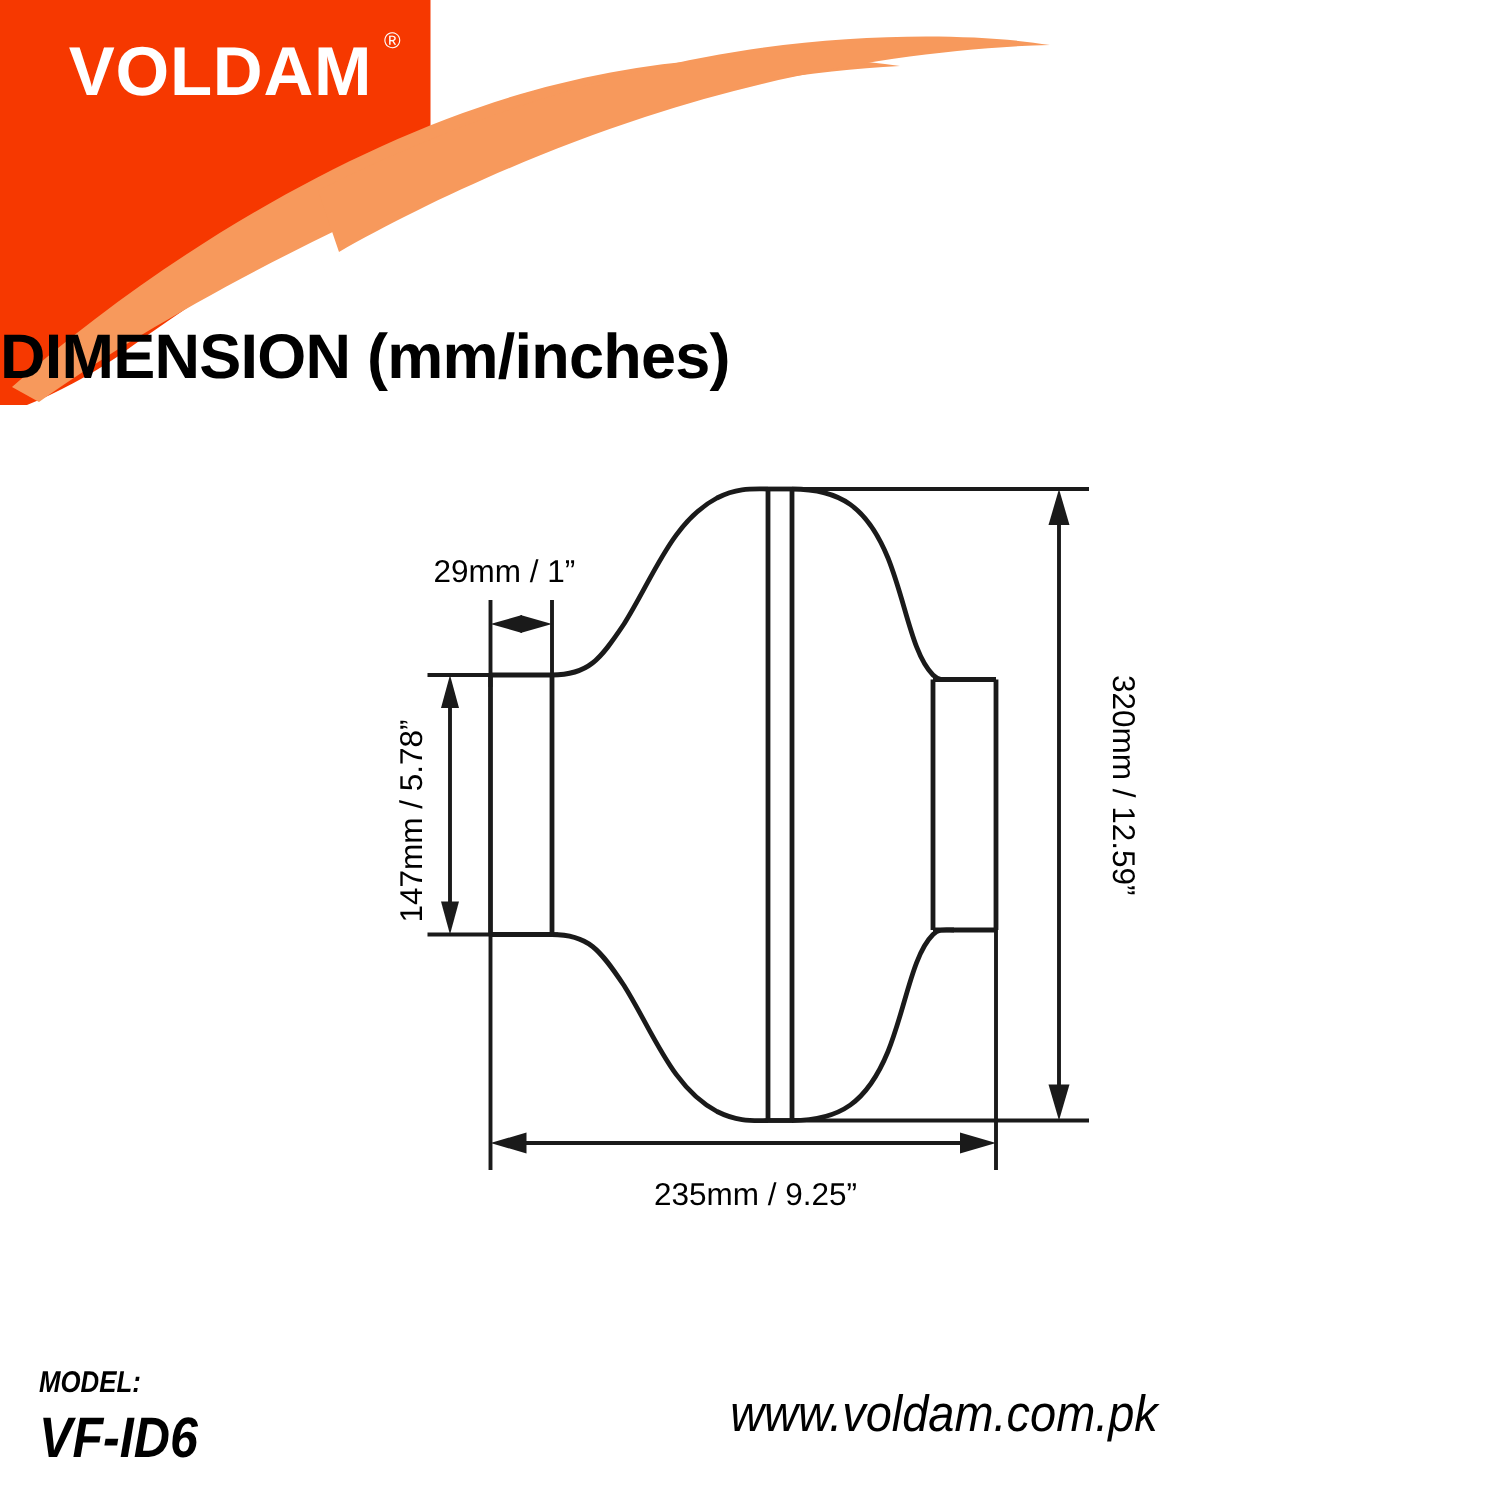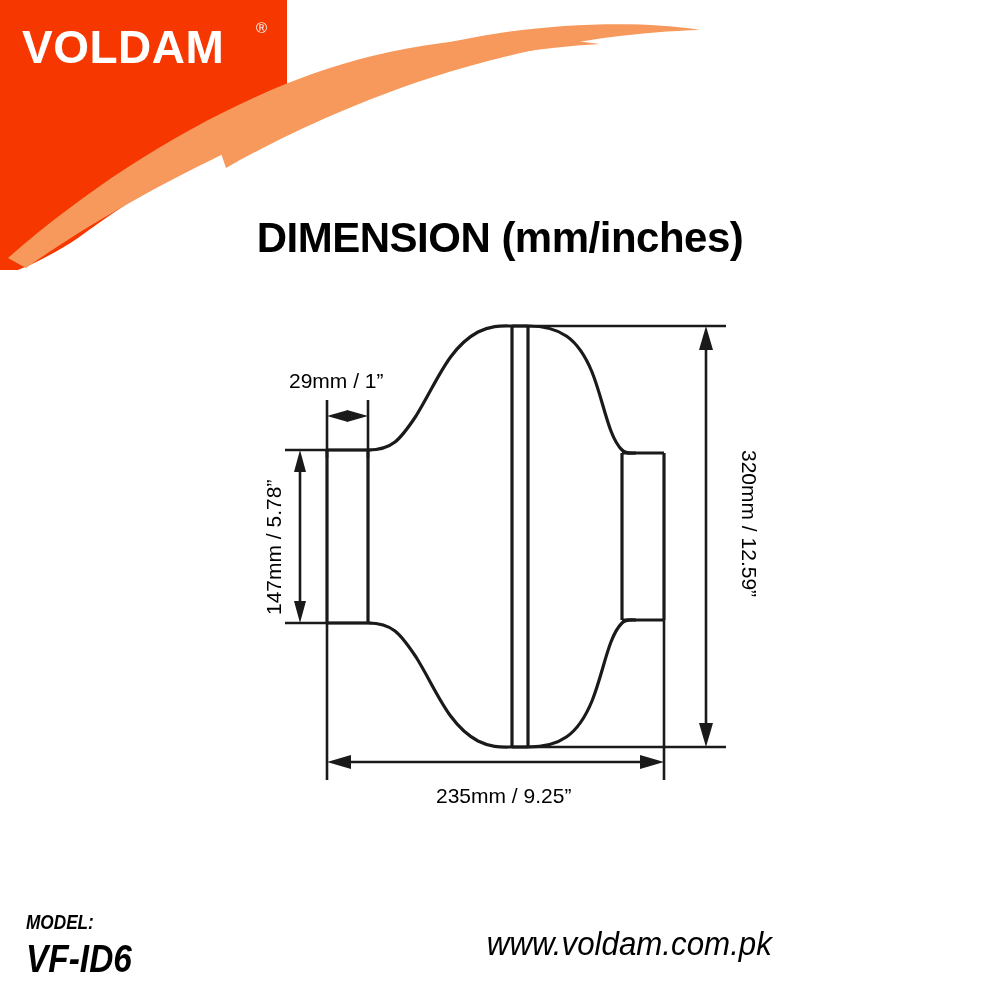--- a/index.html
+++ b/index.html
@@ -17,20 +17,21 @@
     overflow: hidden;
     color: #000000;
   }
 
   
   #brand-header {
     position: absolute;
     left: 0; top: 0;
     width: 1000px;
     height: 270px;
+    text-align: center;
   }
   #brand-mark-svg {
     position: absolute;
     left: 0; top: 0;
   }
   #brand-wordmark {
     position: absolute;
     left: 22px;
     top: 18px;
     width: 250px;
@@ -61,21 +62,20 @@
     font-family: "Liberation Sans", sans-serif;
     white-space: nowrap;
   }
 
   
   #page-title {
     position: absolute;
     left: 0;
     top: 186px;
     width: 1000px;
-    text-align: center;
     font-family: "Liberation Sans", sans-serif;
     font-weight: bold;
     font-size: 42px;
     letter-spacing: -0.5px;
     color: #000000;
     white-space: nowrap;
   }
 
   
   #drawing-wrap {

